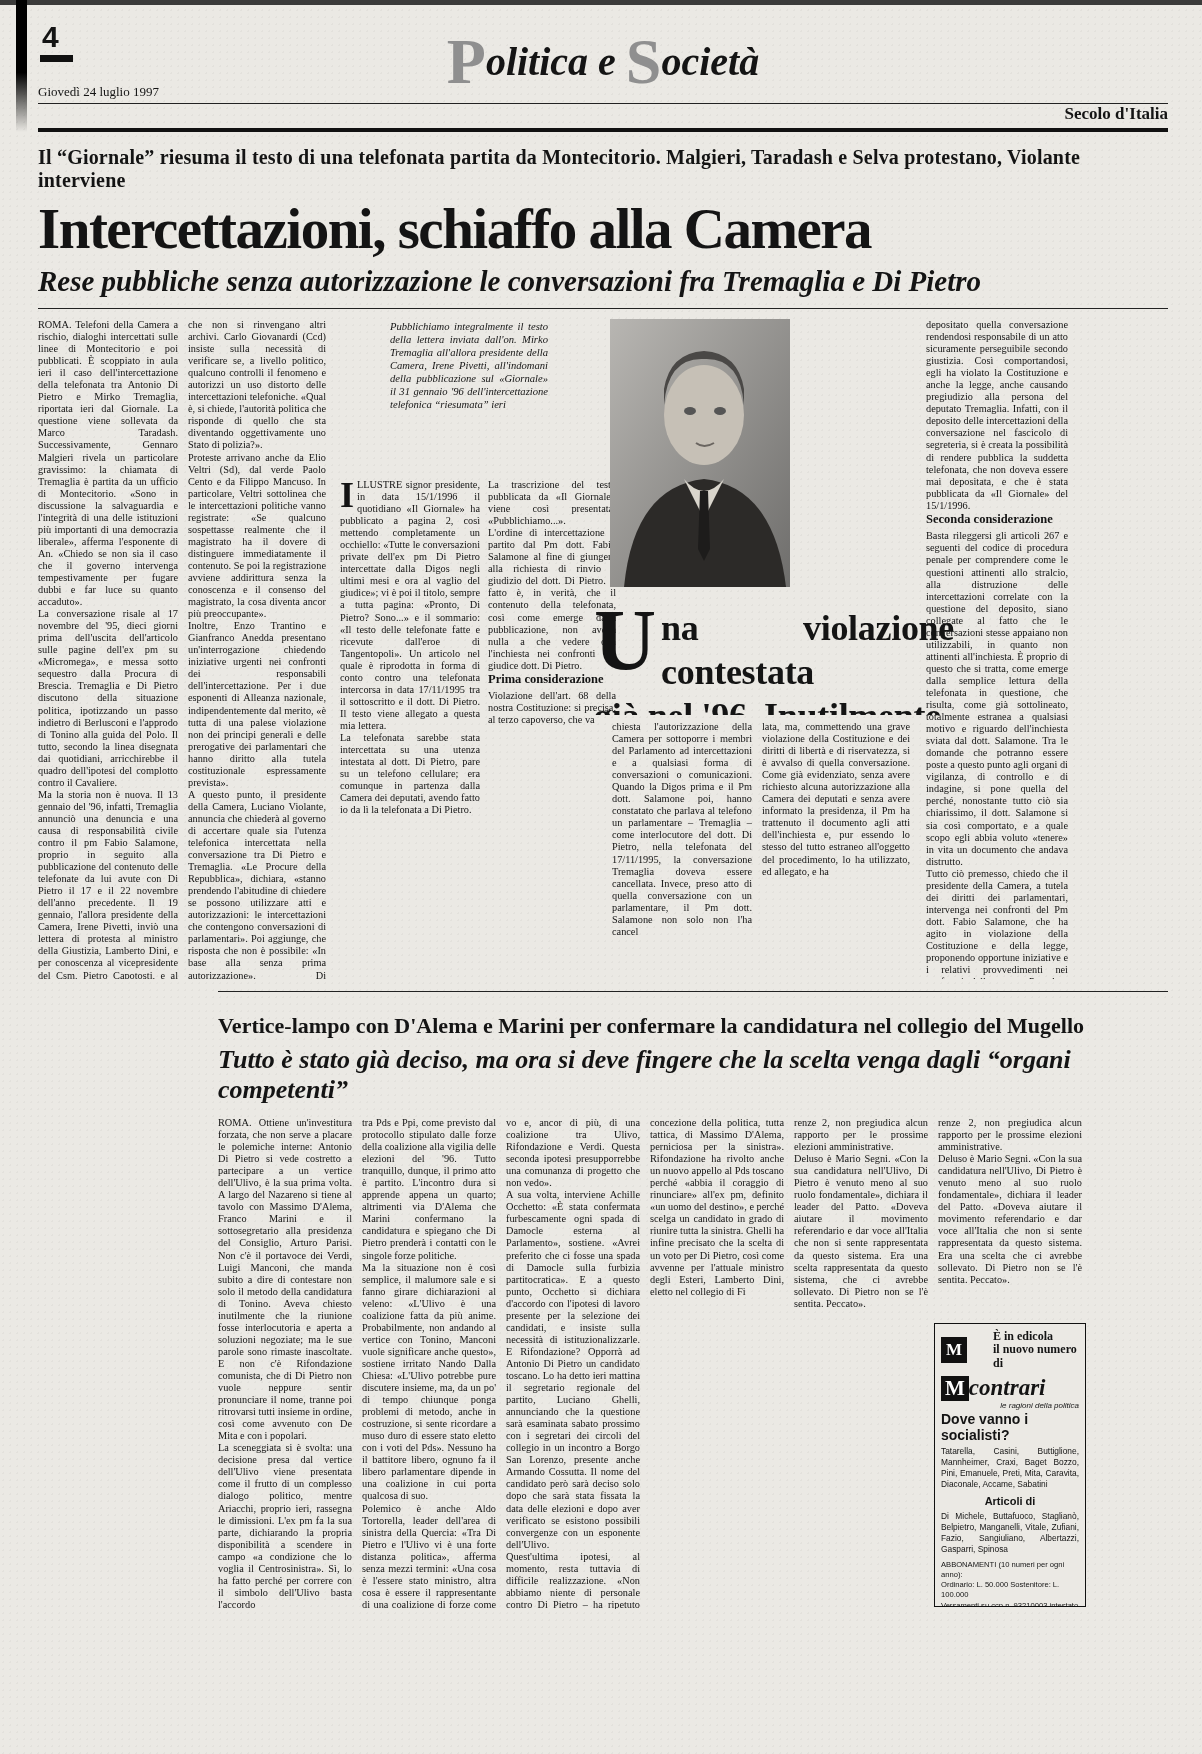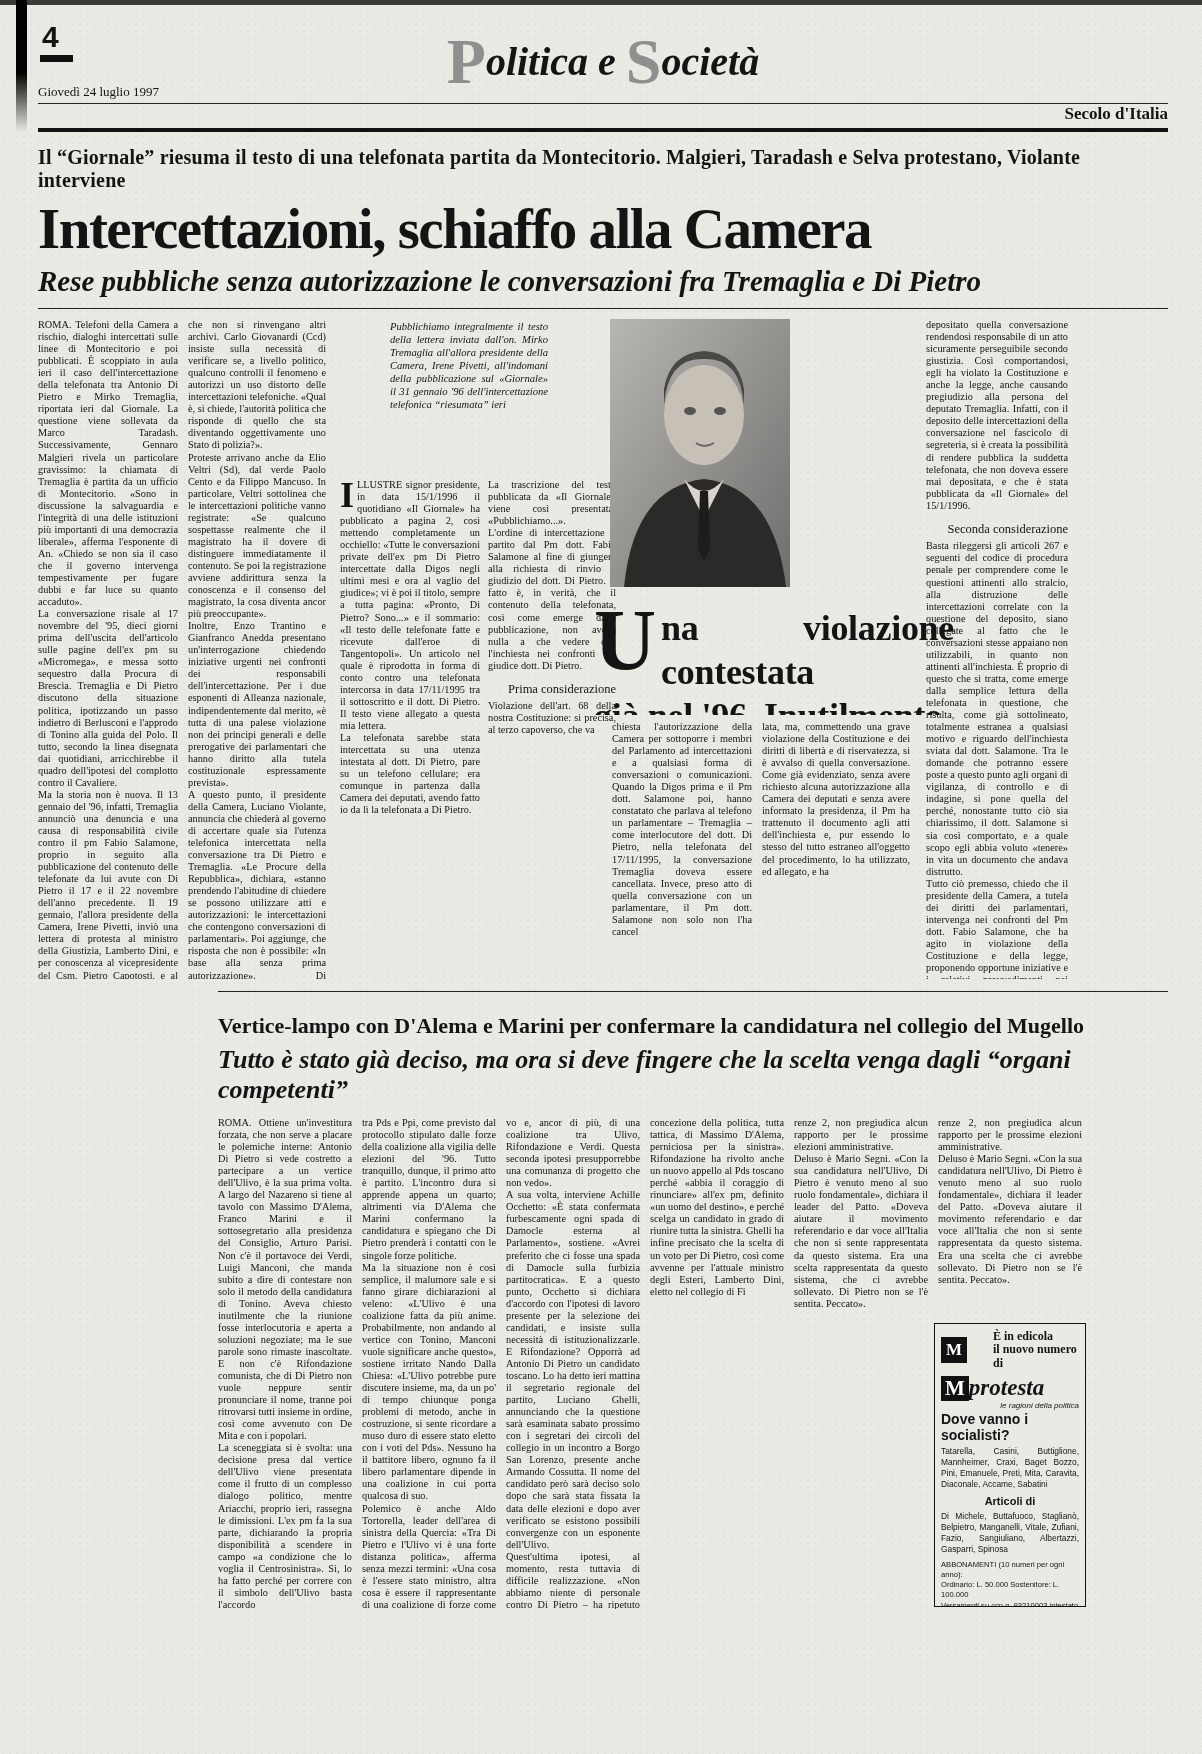--- a/index.html
+++ b/index.html
@@ -30,21 +30,21 @@
   .a1-body{position:relative;height:660px;margin-top:10px;font-size:10.3px;line-height:1.17;text-align:justify;}
   .colblk{position:absolute;overflow:hidden;white-space:pre-line;}
   .c1{left:0;top:0;width:140px;height:660px;}
   .c2{left:150px;top:0;width:138px;height:660px;}
   .introblk{position:absolute;left:352px;top:2px;width:158px;height:152px;overflow:hidden;
             font-style:italic;font-size:10.6px;line-height:1.22;}
   .c3{position:absolute;left:302px;top:160px;width:140px;height:500px;overflow:hidden;}
   .dropcap{float:left;font-size:36px;line-height:.85;font-weight:bold;margin:1px 3px 0 0;}
   .c3text{white-space:pre-line;}
   .c4{position:absolute;left:450px;top:160px;width:128px;height:500px;overflow:hidden;}
-  .c4 .sub-h,.c7 .sub-h{font-size:12.5px;font-weight:normal;margin:10px 0 4px;text-align:right;}
+  .c4 .sub-h,.c7 .sub-h{font-size:12.5px;font-weight:bold;margin:0 0 4px;text-align:left;}
   .c4text{white-space:pre-line;}
   .photo{position:absolute;left:572px;top:0;width:180px;height:268px;background:#9a9a98;overflow:hidden;}
   .photo svg{display:block;}
   .pq{position:absolute;left:556px;top:288px;width:360px;height:108px;overflow:hidden;}
   .pq-init{float:left;font-size:86px;line-height:.78;font-weight:bold;margin-right:5px;}
   .pq-text{font-size:36px;font-weight:bold;line-height:1.22;white-space:pre-line;letter-spacing:-.3px;}
   .c5{left:574px;top:402px;width:140px;height:258px;}
   .c6{left:724px;top:402px;width:148px;height:258px;}
   .c7{position:absolute;left:888px;top:0;width:142px;height:660px;overflow:hidden;}
   .c7text{white-space:pre-line;}
@@ -183,21 +183,21 @@
 Deluso è Mario Segni. «Con la sua candidatura nell'Ulivo, Di Pietro è venuto meno al suo ruolo fondamentale», dichiara il leader del Patto. «Doveva aiutare il movimento referendario e dar voce all'Italia che non si sente rappresentata da questo sistema. Era una scelta che ci avrebbe sollevato. Di Pietro non se l'è sentita. Peccato».</div>
 
         <aside class="ad">
           <div class="ad-top">
             <div class="ad-logo">M</div>
             <div class="ad-intro">È in edicola
 il nuovo numero di</div>
           </div>
           <div class="ad-brand">
             <span class="ad-brand-m">M</span>
-            <span class="ad-brand-rest">protesta</span>
+            <span class="ad-brand-rest">contrari</span>
           </div>
           <div class="ad-tagline">le ragioni della politica</div>
           <div class="ad-title">Dove vanno i socialisti?</div>
           <div class="ad-names">Tatarella, Casini, Buttiglione, Mannheimer, Craxi, Baget Bozzo, Pini, Emanuele, Preti, Mita, Caravita, Diaconale, Accame, Sabatini</div>
           <div class="ad-articoli">Articoli di</div>
           <div class="ad-names">Di Michele, Buttafuoco, Staglianò, Belpietro, Manganelli, Vitale, Zufiani, Fazio, Sangiuliano, Albertazzi, Gasparri, Spinosa</div>
           <div class="ad-abb">ABBONAMENTI (10 numeri per ogni anno):
 Ordinario: L. 50.000   Sostenitore: L. 100.000
 Versamenti su ccp n. 93210003 intestato a «Millennio»</div>
 

